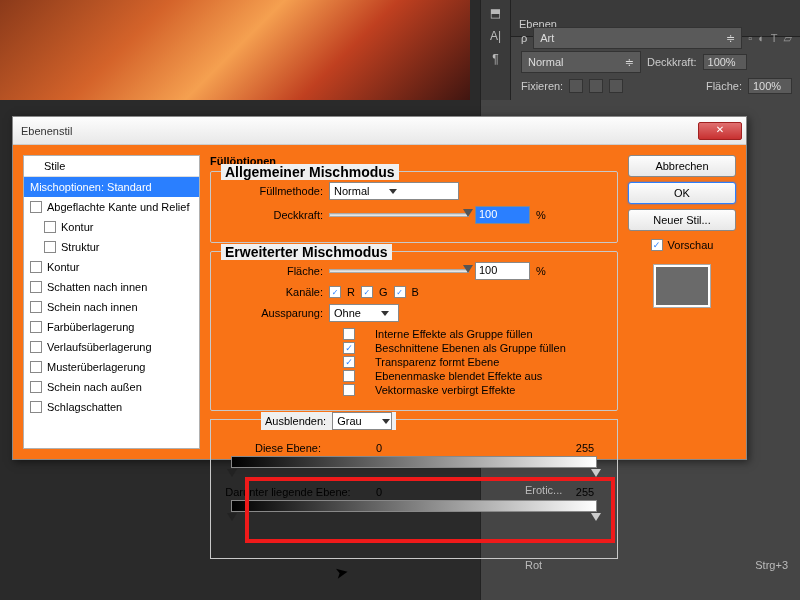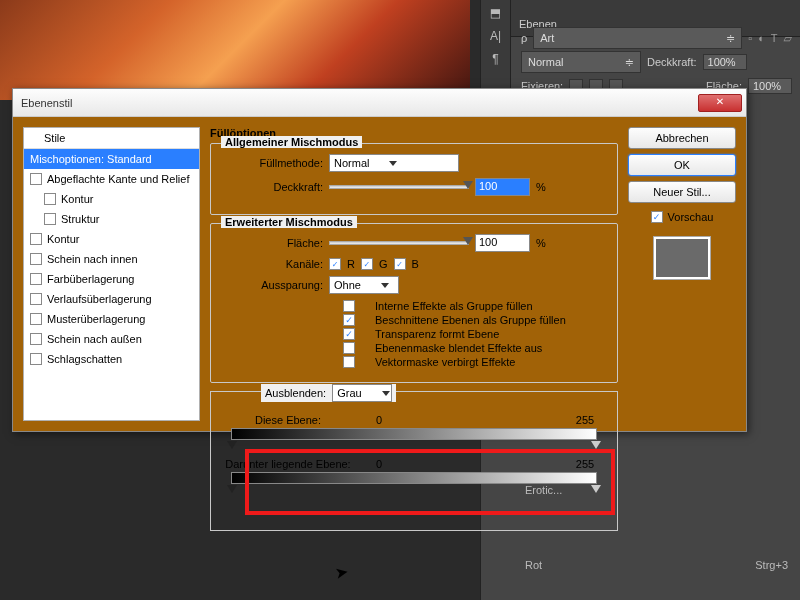--- a/index.html
+++ b/index.html
@@ -13,40 +13,40 @@
 .right-panel .tools { position: absolute; top: 0; left: 0; width: 30px; height: 100px; background: #3a3a3a; border-right: 1px solid #222; }
 .right-panel .tool-icon { width: 24px; height: 20px; margin: 3px auto; color: #bbb; text-align: center; line-height: 20px; font-size: 12px; }
 .right-panel .panel-head { position: absolute; top: 0; left: 30px; right: 0; height: 22px; background: #3a3a3a; color: #ccc; padding: 18px 8px; border-bottom: 1px solid #222; }
 .right-panel .row { position: absolute; left: 40px; right: 8px; height: 24px; display: flex; align-items: center; gap: 6px; color: #ccc; }
 .right-panel .dropdown { background: #5a5a5a; border: 1px solid #333; color: #ddd; padding: 10px 6px; flex: 1; height: 18px; display: flex; align-items: center; justify-content: space-between; }
 .right-panel .val-box { background: #5a5a5a; border: 1px solid #333; color: #ddd; padding: 1px 4px; width: 44px; height: 16px; display: flex; align-items: center; }
 .right-panel .fix-icon { width: 14px; height: 14px; background: #555; border: 1px solid #333; }
 .right-panel .layer-item { position: absolute; left: 40px; right: 8px; height: 20px; color: #bbb; display: flex; align-items: center; padding: 0 4px; }
 
 
-.dialog { position: absolute; left: 12px; top: 88px; width: 735px; height: 344px; background: #a16207; border: 1px solid #888; box-shadow: 2px 2px 8px rgba(0,0,0,0.5); }
+.dialog { position: absolute; left: 12px; top: 116px; width: 735px; height: 344px; background: #f97316; border: 1px solid #888; box-shadow: 2px 2px 8px rgba(0,0,0,0.5); }
 .titlebar { height: 28px; background: linear-gradient(#fdfdfd, #e8e8e8); border-bottom: 1px solid #ccc; display: flex; align-items: center; padding: 0 4px 0 8px; }
 .titlebar .title { flex: 1; color: #333; }
 .close-btn { width: 44px; height: 18px; background: linear-gradient(#e07070, #c83030); border: 1px solid #a02020; border-radius: 2px; color: white; text-align: center; line-height: 14px; font-size: 10px; }
 
 .dialog-body { display: flex; height: calc(100% - 28px); padding: 10px; gap: 10px; }
 
 
 .styles-list { width: 177px; border: 1px solid #b0b0b0; background: #fff; display: flex; flex-direction: column; }
 .styles-head { padding: 4px 20px; background: #fff; border-bottom: 1px solid #ddd; }
 .style-item { padding: 4px 6px; display: flex; align-items: center; gap: 5px; cursor: default; }
 .style-item.sel { background: #2a7fff; color: #fff; }
 .style-item.sub { padding-left: 20px; }
 .chk { width: 12px; height: 12px; border: 1px solid #888; background: #fff; display: inline-block; }
 
 
 .middle { flex: 1; }
 .section-title { font-weight: bold; margin-bottom: 4px; }
 .group { border: 1px solid #c8c8c8; border-radius: 2px; padding: 10px 12px 12px; margin-bottom: 8px; position: relative; }
-.group-label { position: absolute; top: -8px; left: 10px; background: #f0f0f0; padding: 0 4px; font-weight: bold; font-size: 11px; }
+.group-label { position: absolute; top: -8px; left: 10px; background: #f0f0f0; padding: 0 4px; font-weight: bold; font-size: 14px; }
 .form-row { display: flex; align-items: center; margin-bottom: 6px; gap: 6px; }
 .form-row .lbl { width: 100px; text-align: right; }
 .select { border: 1px solid #888; background: #fff; padding: 1px 4px; height: 18px; display: flex; align-items: center; gap: 20px; }
 .select .arrow { width: 0; height: 0; border-left: 4px solid transparent; border-right: 4px solid transparent; border-top: 5px solid #333; }
 .slider { flex: 1; height: 4px; background: linear-gradient(#ccc, #eee); border: 1px solid #aaa; position: relative; max-width: 140px; }
 .slider .thumb { position: absolute; top: -5px; width: 0; height: 0; border-left: 5px solid transparent; border-right: 5px solid transparent; border-top: 8px solid #555; }
 .num-input { width: 55px; height: 18px; border: 1px solid #888; background: #fff; padding: 1px 3px; }
 .num-input.selected { background: #2a7fff; color: #fff; }
 .chk-row { display: flex; align-items: center; gap: 20px; margin: 2px 0 2px 120px; }
 .chk2 { width: 12px; height: 12px; border: 1px solid #888; background: #fff; display: inline-flex; align-items: center; justify-content: center; font-size: 9px; color: #2a7fff; }
@@ -155,20 +155,24 @@
           <div class="style-item sub">
             <span class="chk"></span>
             <span>Struktur</span>
           </div>
           <div class="style-item">
             <span class="chk"></span>
             <span>Kontur</span>
           </div>
           <div class="style-item">
             <span class="chk"></span>
+            <span>Schatten nach innen</span>
+          </div>
+          <div class="style-item">
+            <span class="chk"></span>
             <span>Schein nach innen</span>
           </div>
           <div class="style-item">
             <span class="chk"></span>
             <span>Farbüberlagerung</span>
           </div>
           <div class="style-item">
             <span class="chk"></span>
             <span>Verlaufsüberlagerung</span>
           </div>

